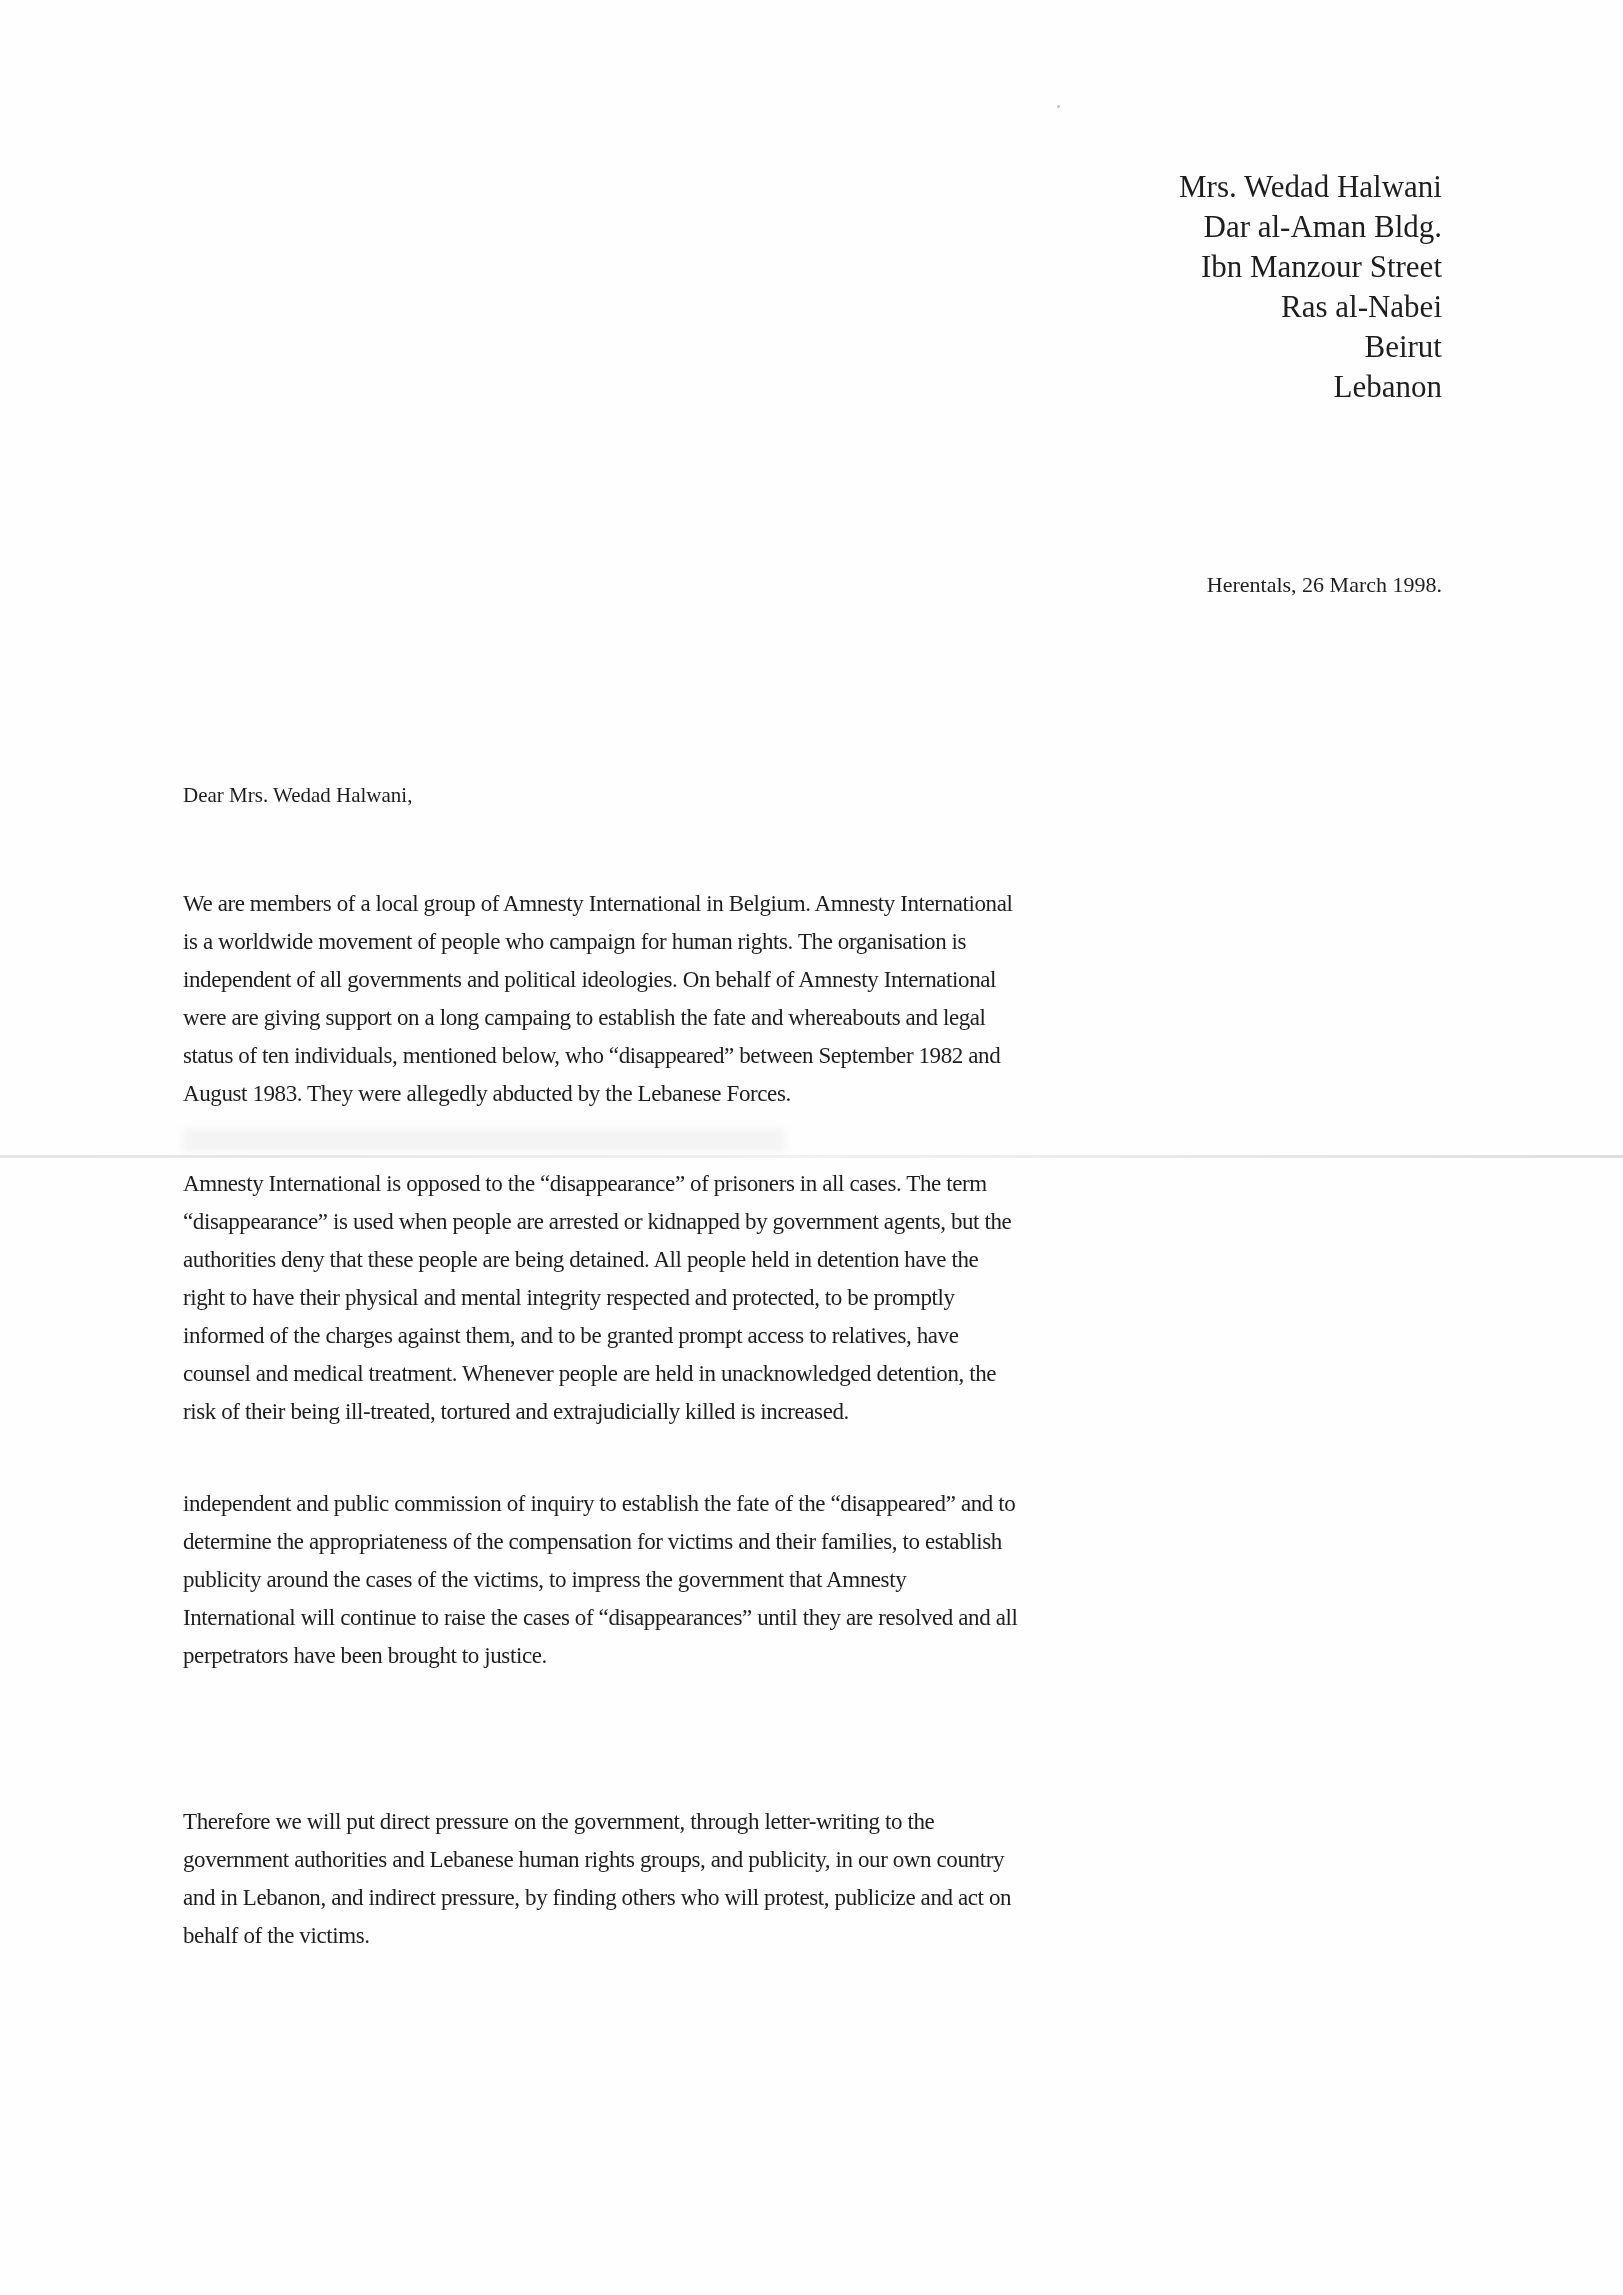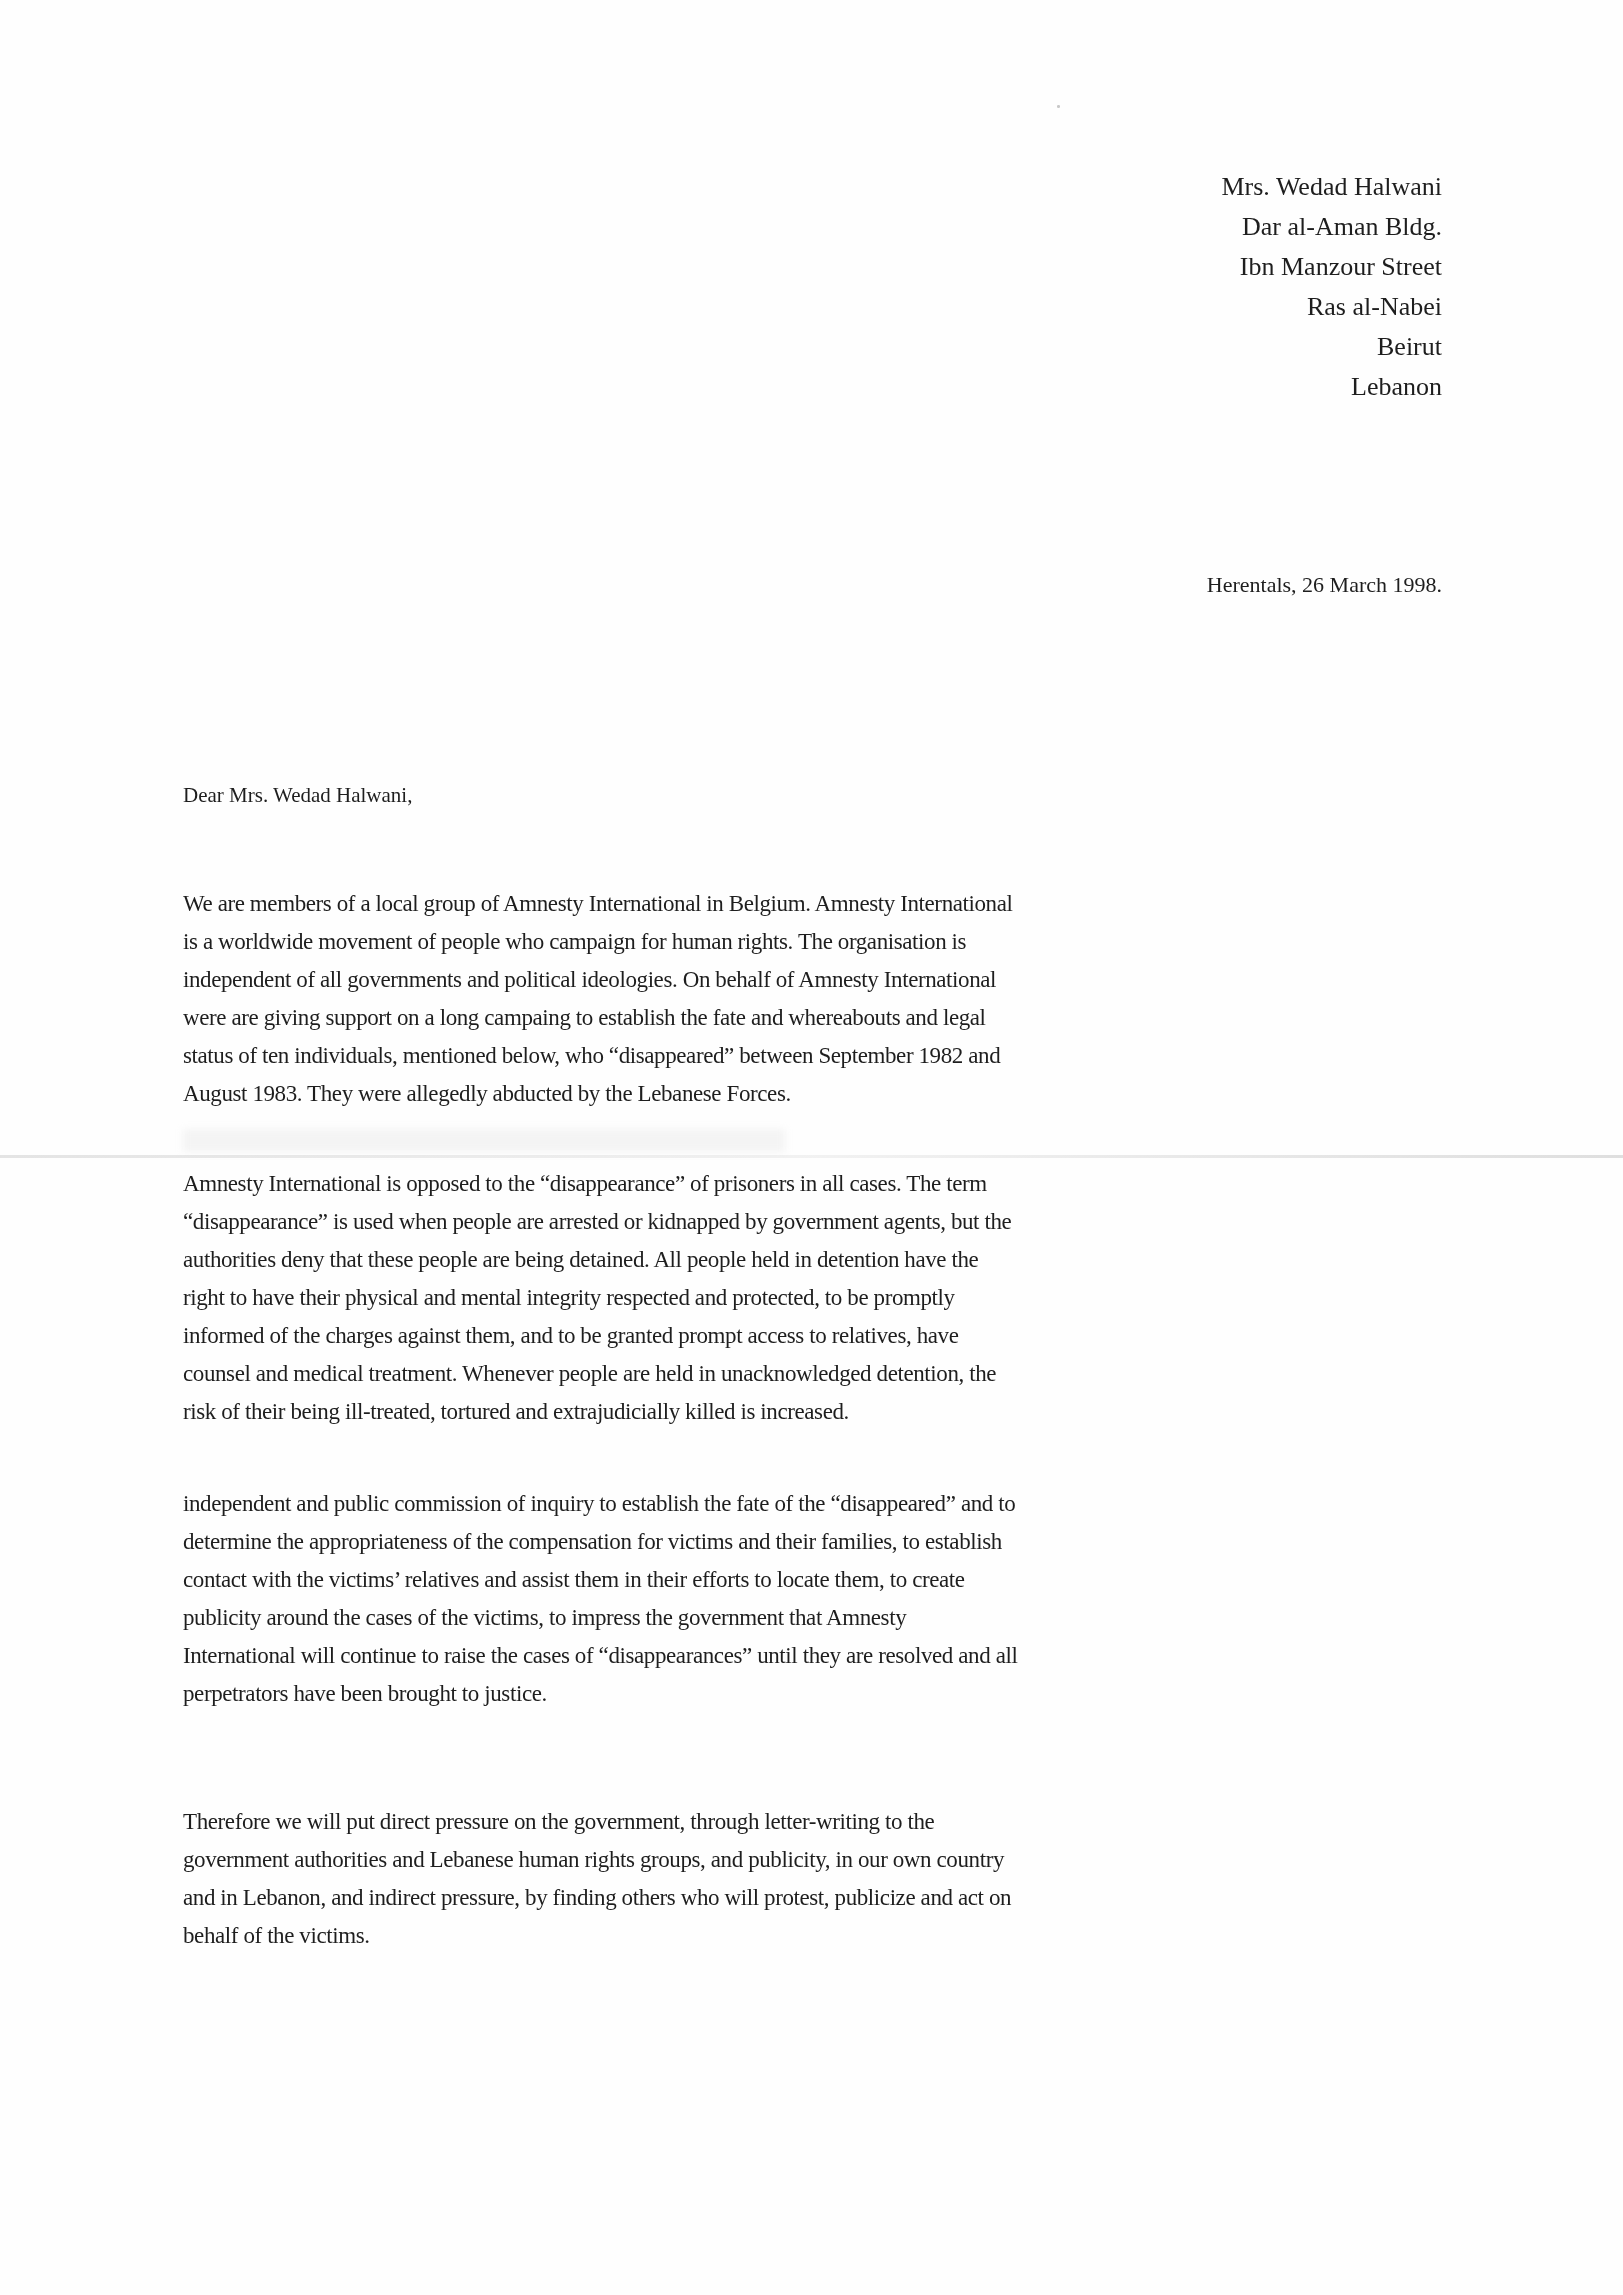--- a/index.html
+++ b/index.html
@@ -46,21 +46,21 @@
       width: 602px;
       height: 23px;
       background: rgba(200,200,200,0.18);
       filter: blur(3.9px);
     }
     .address {
       position: absolute;
       right: 182px;
       top: 167px;
       text-align: right;
-      font-size: 26px;
+      font-size: 31px;
       line-height: 40px;
     }
     .address-line {
       display: block;
       white-space: nowrap;
     }
     .date {
       position: absolute;
       right: 182px;
       top: 565px;
@@ -131,21 +131,20 @@
     <span class="body-line">authorities deny that these people are being detained. All people held in detention have the</span>
     <span class="body-line">right to have their physical and mental integrity respected and protected, to be promptly</span>
     <span class="body-line">informed of the charges against them, and to be granted prompt access to relatives, have</span>
     <span class="body-line">counsel and medical treatment. Whenever people are held in unacknowledged detention, the</span>
     <span class="body-line">risk of their being ill-treated, tortured and extrajudicially killed is increased.</span>
   </div>
 
   <div class="body-text p3">
     <span class="body-line">independent and public commission of inquiry to establish the fate of the “disappeared” and to</span>
     <span class="body-line">determine the appropriateness of the compensation for victims and their families, to establish</span>
-    <span class="body-line">contact with the victims’ relatives and assist them in their efforts to locate them, to create</span>
     <span class="body-line">publicity around the cases of the victims, to impress the government that Amnesty</span>
     <span class="body-line">International will continue to raise the cases of “disappearances” until they are resolved and all</span>
     <span class="body-line">perpetrators have been brought to justice.</span>
   </div>
 
   <div class="body-text p4">
     <span class="body-line">Therefore we will put direct pressure on the government, through letter-writing to the</span>
     <span class="body-line">government authorities and Lebanese human rights groups, and publicity, in our own country</span>
     <span class="body-line">and in Lebanon, and indirect pressure, by finding others who will protest, publicize and act on</span>
     <span class="body-line">behalf of the victims.</span>

